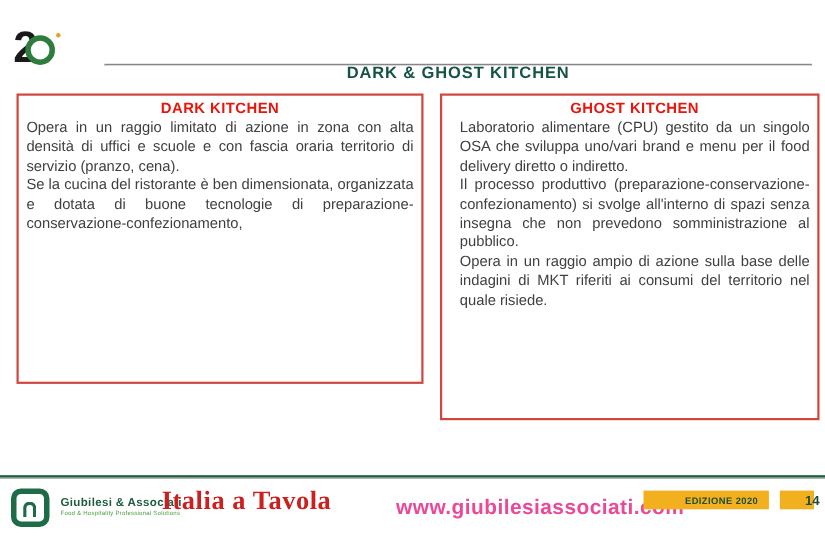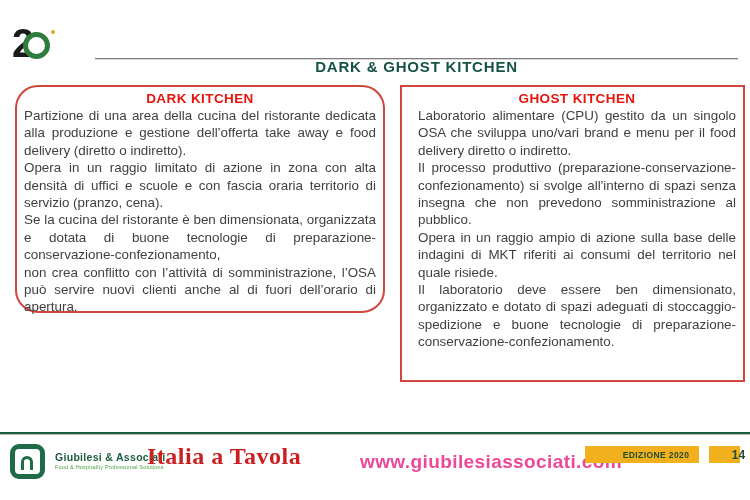--- a/index.html
+++ b/index.html
@@ -15,21 +15,21 @@
   .anniv-word { font-size:7.5px; font-weight:bold; color:#1a1a1a; letter-spacing:0.6px; }
   .anniv-year { font-size:25px; color:#2b2b2b; line-height:0.9; letter-spacing:0.5px; }
 
   .page-title { position:absolute; left:95px; right:12px; top:38px; text-align:center;
     font-size:15px; font-weight:bold; color:#155346; letter-spacing:0.8px;margin-top:20px; }
   .title-rule { position:absolute; left:95px; right:12px; top:58px; height:2px;
     background:#7d7d7d; border-bottom:1px solid #d8d8d8; }
 
   
   .kbox { position:absolute; border:2px solid #d0463d; background:#fff; padding:4px 7px 4px 7px; }
-  .kbox-left  { left:15px;  top:85px; width:370px; height:228px;border-radius:23px; }
+  .kbox-left  { left:15px;  top:85px; width:370px; height:264px; }
   .kbox-right { left:400px; top:85px; width:345px; height:297px;padding-left:16px; }
   .kbox-title { text-align:center; font-size:13.5px; font-weight:bold; color:#e8150d; letter-spacing:0.4px; margin-bottom:1px; }
   .kbox p { font-size:13.4px; line-height:17.4px; color:#3f3f3f; text-align:justify; text-align-last:left; }
 
   
   .footer-rule { position:absolute; left:0; right:0; top:432px; height:3px; background:#1e5c3f; border-bottom:1px solid #bdbdbd; }
 
   .g-logo { position:absolute; left:10px; top:444px; width:35px; height:35px; border:5px solid #1e6b47; border-radius:9px; background:#fff; }
   .g-logo-arch { position:absolute; left:6px; top:7px; width:12px; height:14px; border:3px solid #1e6b47; border-bottom:none; border-radius:7px 7px 0 0; }
 
@@ -57,32 +57,29 @@
     <span class="anniv-two">2</span>
     <span class="anniv-zero"></span>
     <span class="anniv-dot"></span>
   </div>
 
   <div class="page-title">DARK &amp; GHOST KITCHEN</div>
   <div class="title-rule"></div>
 
   <div class="kbox kbox-left">
     <div class="kbox-title">DARK KITCHEN</div>
-    <p>Partizione di una area della cucina del ristorante dedicata alla produzione e gestione dell’offerta take away e food delivery (diretto o indiretto).</p>
     <p>Opera in un raggio limitato di azione in zona con alta densità di uffici e scuole e con fascia oraria territorio di servizio (pranzo, cena).</p>
     <p>Se la cucina del ristorante è ben dimensionata, organizzata e dotata di buone tecnologie di preparazione-conservazione-confezionamento,</p>
-    <p>non crea conflitto con l’attività di somministrazione, l’OSA può servire nuovi clienti anche al di fuori dell’orario di apertura.</p>
   </div>
 
   <div class="kbox kbox-right">
     <div class="kbox-title">GHOST KITCHEN</div>
     <p>Laboratorio alimentare (CPU) gestito da un singolo OSA che sviluppa uno/vari brand e menu per il food delivery diretto o indiretto.</p>
     <p>Il processo produttivo (preparazione-conservazione-confezionamento) si svolge all'interno di spazi senza insegna che non prevedono somministrazione al pubblico.</p>
     <p>Opera in un raggio ampio di azione sulla base delle indagini di MKT riferiti ai consumi del territorio nel quale risiede.</p>
-    <p>Il laboratorio deve essere ben dimensionato, organizzato e dotato di spazi adeguati di stoccaggio-spedizione e buone tecnologie di preparazione-conservazione-confezionamento.</p>
   </div>
 
   <div class="footer-rule"></div>
 
   <div class="g-logo">
     <div class="g-logo-arch"></div>
   </div>
 
   <div class="g-text">
     <div class="g-company">Giubilesi &amp; Associati</div>

